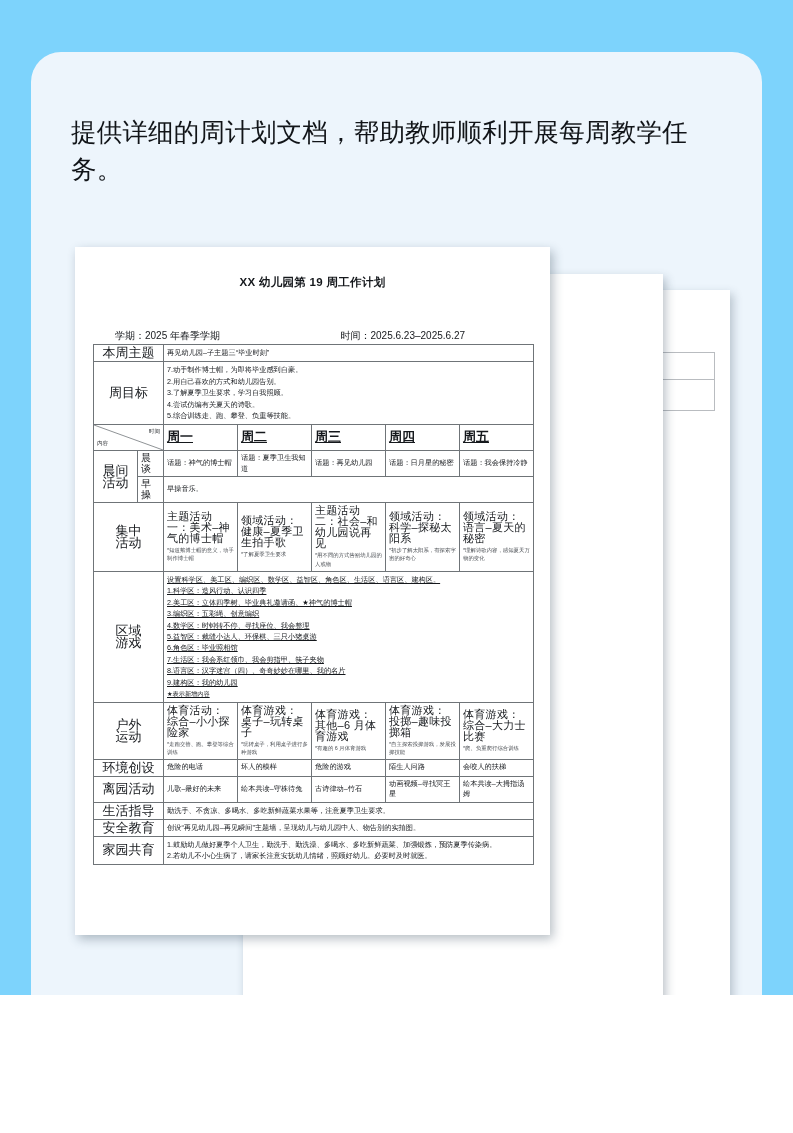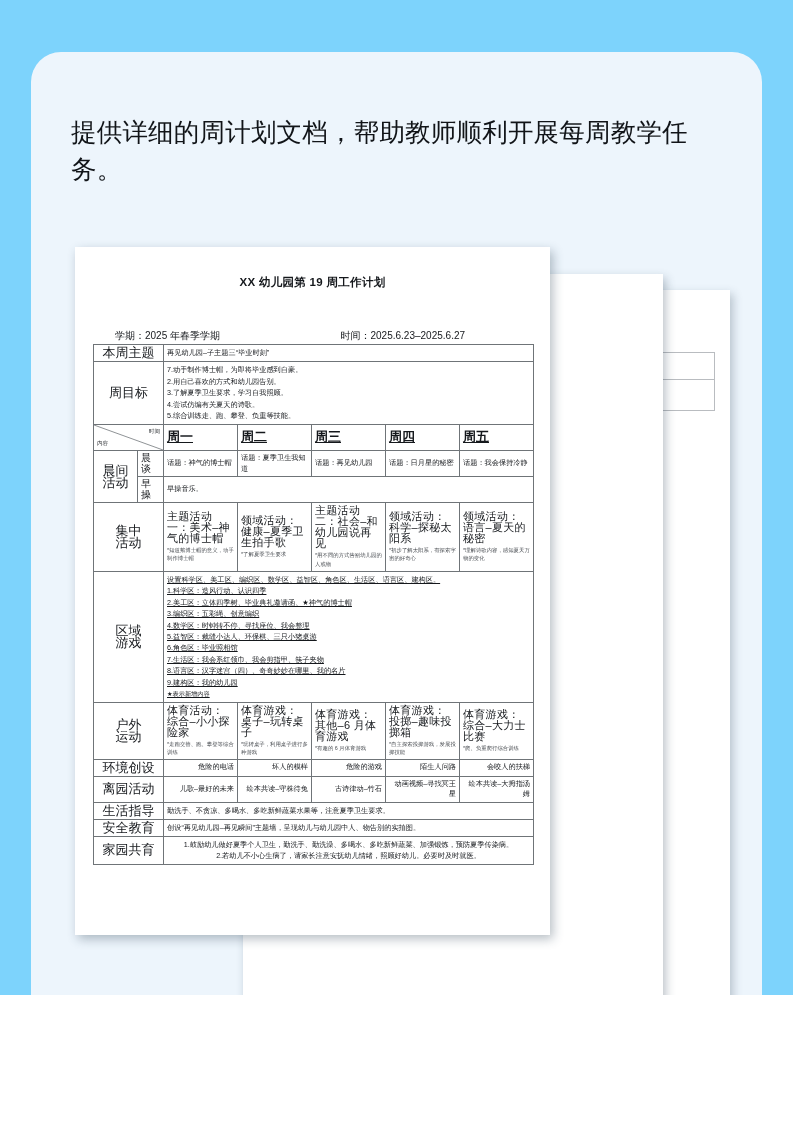--- a/index.html
+++ b/index.html
@@ -149,23 +149,23 @@
   .act-cell { vertical-align: top; padding: 3px 3px 4px 3px; }
   .act-cell .main {
     font-size: 11px; line-height: 11px; letter-spacing: 0.3px;
   }
   .act-cell .note {
     font-size: 5.4px; line-height: 8.6px; color: #4a4e53; margin-top: 2px;
   }
   .area-cell { vertical-align: top; padding: 3px 4px 4px 5px; line-height: 11.4px; text-decoration: underline; }
   .area-cell .head { margin-bottom: 0.5px; }
   .area-cell .star { font-size: 6.2px; }
-  .ctr { text-align: right; }
+  .ctr { text-align: left; }
   .fullrow { padding-left: 5px; margin-top: 28px; }
-  .home-cell { padding: 3px 4px 3px 5px; line-height: 11.4px; text-align: center; }
+  .home-cell { padding: 3px 4px 3px 5px; line-height: 11.4px; }
   .sq { vertical-align: top; }
 </style>
 </head>
 <body>
 
 <div id="stage">
 
   <div class="blue-card"></div>
 
   <div class="headline">提供详细的周计划文档，帮助教师顺利开展每周教学任务。</div>

